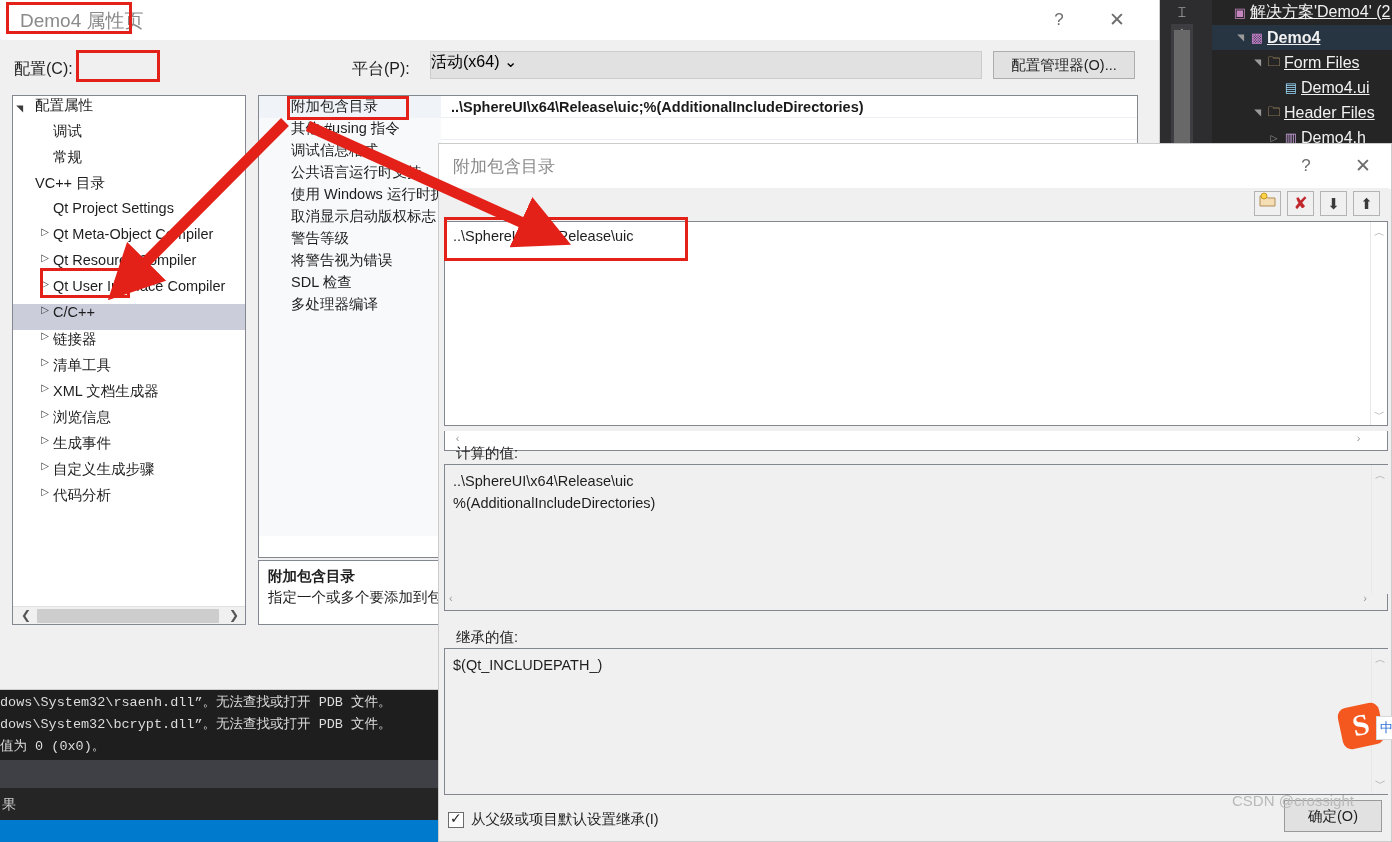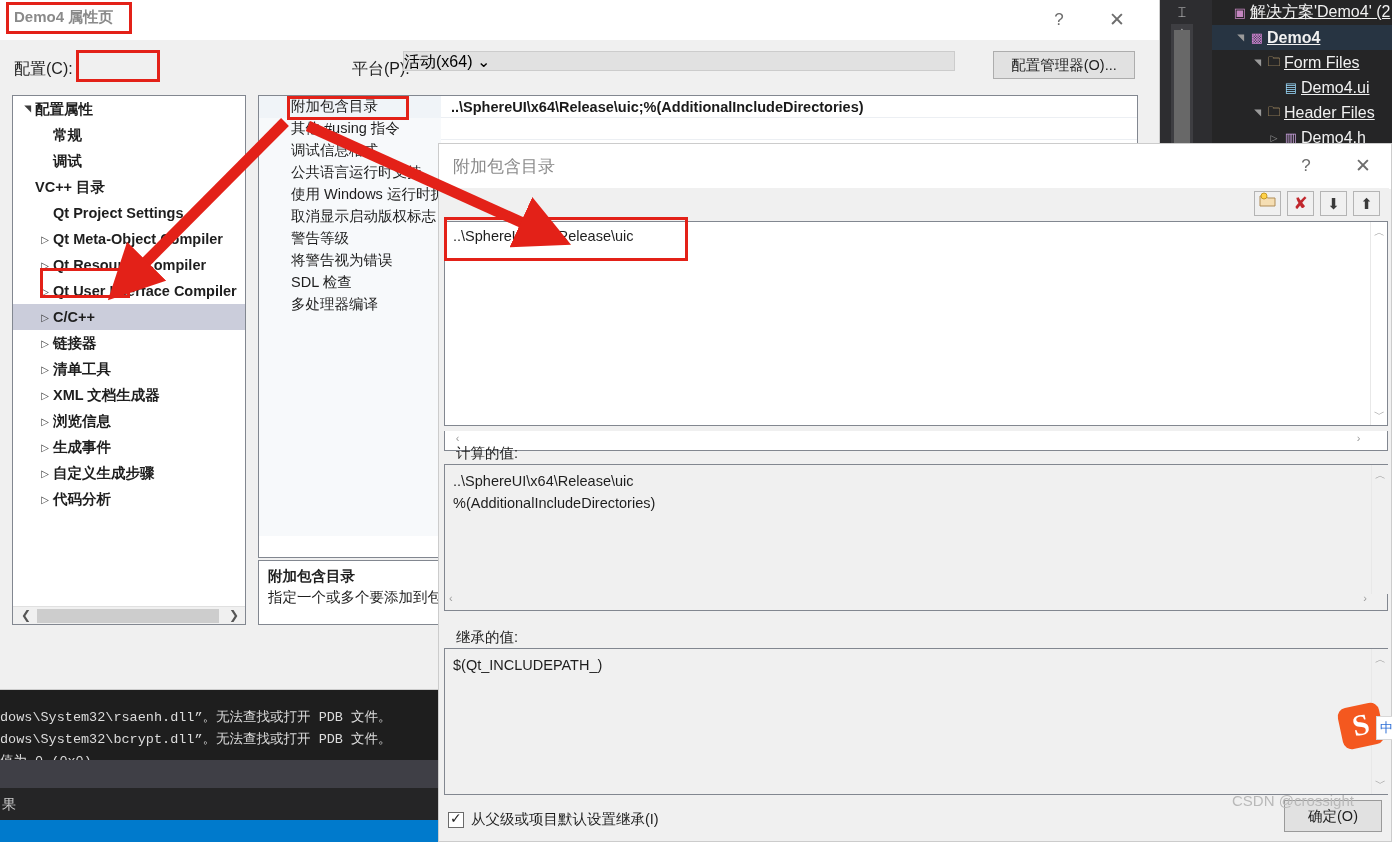--- a/index.html
+++ b/index.html
@@ -47,21 +47,21 @@
     position: absolute; left: 1171px; top: 24px; width: 22px; height: 16px;
     color: #c8c8c8; text-align: center; font-size: 11px; line-height: 14px;
   }
 
   
   .output-win {
     position: absolute; left: 0; top: 690px; width: 440px; height: 85px;
     background: #1e1e1e; color: #dcdcdc;
     font-family: "Liberation Mono", "DejaVu Sans Mono", monospace;
     font-size: 13.5px; line-height: 22px;
-    padding-top: 17px; padding-left: 0px; overflow: hidden; white-space: nowrap;
+    padding-top: 2px; padding-left: 0px; overflow: hidden; white-space: nowrap;
   }
   .output-bar {
     position: absolute; left: 0; top: 760px; width: 440px; height: 28px;
     background: #3f3f46;
   }
   .output-tab {
     position: absolute; left: 0; top: 788px; width: 440px; height: 32px;
     background: #252526; color: #cccccc; font-size: 14px; line-height: 32px;
   }
   .blue-strip {
@@ -76,57 +76,57 @@
   
   .prop-dialog {
     position: absolute; left: 0; top: 0; width: 1160px; height: 690px;
     background: #f0f0f0; border: 1px solid #cccccc; border-left: none; border-top: none;
   }
   .prop-title-bar {
     position: absolute; left: 0; top: 0; width: 1159px; height: 40px;
     background: #ffffff;
   }
   .prop-title {
-    position: absolute; left: 14px; top: 8px;
-    font-size: 15px; color: #8a8a8a; font-weight: bold;
+    position: absolute; left: 20px; top: 8px;
+    font-size: 19px; color: #8a8a8a;
   }
   .tb-btn {
     position: absolute; top: 0; width: 46px; height: 40px;
     color: #6d6d6d; font-size: 17px; text-align: center; line-height: 40px;
   }
   .tb-help { left: 1036px; }
   .tb-close { left: 1094px; font-size: 19px; }
 
   .cfg-bar { position: absolute; left: 0; top: 40px; width: 1159px; height: 45px; background: #f0f0f0; }
   .lbl { font-size: 16px; color: #1e1e1e; }
   .cfg-lbl { position: absolute; left: 14px; top: 59px; }
   .cfg-combo {
     position: absolute; left: 74px; top: 51px; width: 274px; height: 28px;
     background: #e1e1e1; border: 1px solid #cccccc;
   }
   .cfg-combo .val { position: absolute; left: 9px; top: 4px; font-size: 14.5px; color: #1e1e1e; }
   .cfg-combo .chev { position: absolute; right: 9px; top: 3px; font-size: 12px; color: #444; }
   .plat-lbl { position: absolute; left: 352px; top: 59px; }
   .plat-combo {
-    position: absolute; left: 403px; top: 51px; width: 552px; height: 20px;
+    position: absolute; left: 430px; top: 51px; width: 552px; height: 28px;
     background: #e1e1e1; border: 1px solid #cccccc;
   }
   .cfgmgr-btn {
     position: absolute; left: 993px; top: 51px; width: 142px; height: 28px;
     background: #e1e1e1; border: 1px solid #adadad;
     font-size: 14.5px; color: #1e1e1e; text-align: center; line-height: 26px;
   }
 
   
   .tree-pane {
     position: absolute; left: 12px; top: 95px; width: 234px; height: 530px;
     background: #ffffff; border: 1px solid #828790; overflow: hidden;
   }
   .tree-inner { position: absolute; left: 0; top: 0; right: 0; bottom: 18px; overflow: hidden; }
-  .tree-row { display: flex; align-items: center; height: 26px; padding-left: 6px; white-space: nowrap; font-weight: bold; }
+  .tree-row { display: flex; height: 26px; padding-left: 6px; white-space: nowrap; }
   .tree-row .tw { width: 16px; flex: none; color: #3c3c3c; font-size: 9px; text-align: center; }
   .tree-row .tlabel { font-size: 14.5px; color: #1e1e1e; }
   .tree-row.selected { background: #cbcddb; }
   .tree-hscroll {
     position: absolute; left: 0; bottom: 0; width: 232px; height: 18px; background: #f0f0f0;
     border-top: 1px solid #e0e0e0;
   }
   .tree-hscroll .arr { position: absolute; top: 0; width: 18px; height: 18px; text-align: center;
     line-height: 17px; font-size: 12px; color: #555; }
   .tree-hscroll .arr.l { left: 4px; }
@@ -318,25 +318,25 @@
     <div class="cfgmgr-btn">配置管理器(O)...</div>
 
     <div class="tree-pane">
       <div class="tree-inner" id="tree-inner">
           <div class="tree-row" style="padding-left: 6px;">
             <span class="tw" style="transform: rotate(-90deg);">◢</span>
             <span class="tlabel">配置属性</span>
           </div>
           <div class="tree-row" style="padding-left: 24px;">
             <span class="tw"></span>
+            <span class="tlabel">调试</span>
+          </div>
+          <div class="tree-row" style="padding-left: 24px;">
+            <span class="tw"></span>
             <span class="tlabel">常规</span>
-          </div>
-          <div class="tree-row" style="padding-left: 24px;">
-            <span class="tw"></span>
-            <span class="tlabel">调试</span>
           </div>
           <div class="tree-row" style="">
             <span class="tw"></span>
             <span class="tlabel">VC++ 目录</span>
           </div>
           <div class="tree-row" style="padding-left: 24px;">
             <span class="tw"></span>
             <span class="tlabel">Qt Project Settings</span>
           </div>
           <div class="tree-row" style="padding-left: 24px;">

